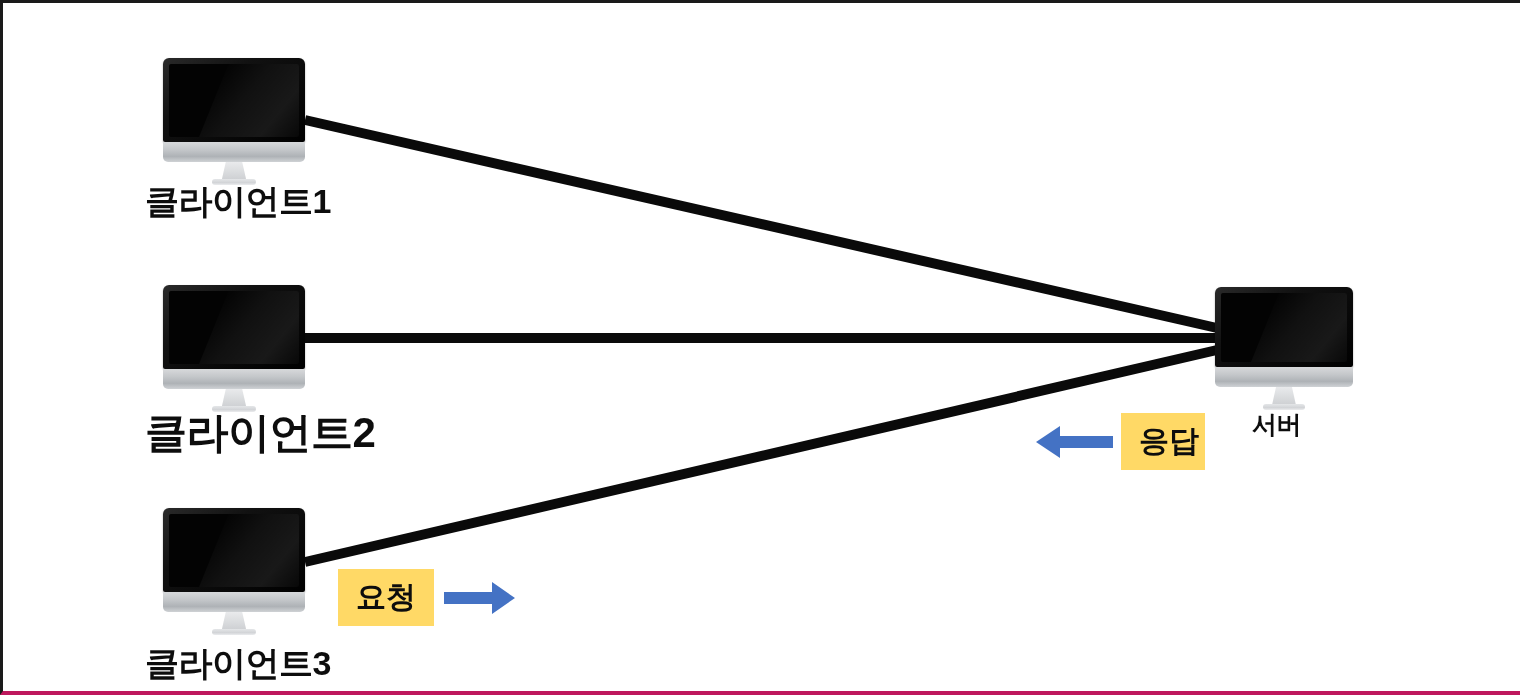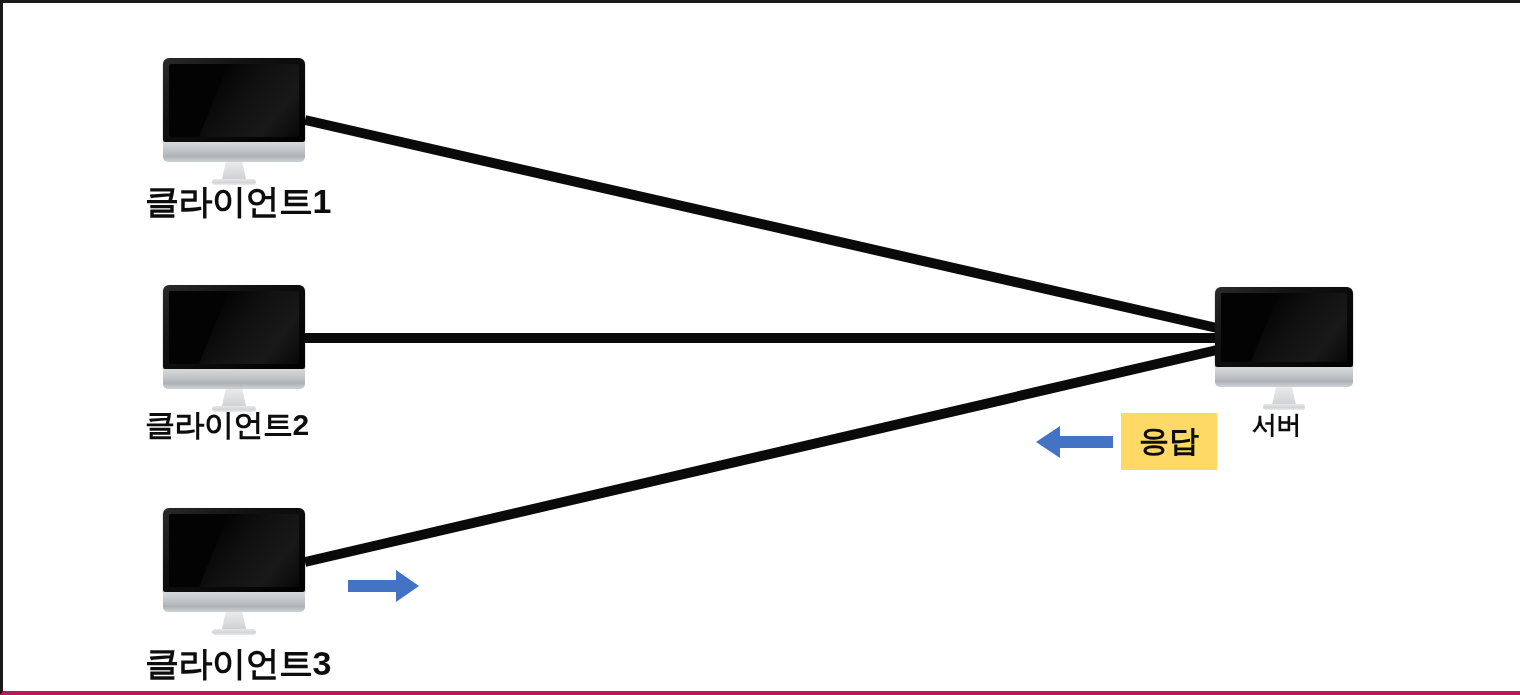--- a/index.html
+++ b/index.html
@@ -144,21 +144,21 @@
       <div class="mon-bezel" style="height:84px;">
         <div class="mon-screen">
           <div class="mon-gloss"></div>
         </div>
       </div>
       <div class="mon-chin"></div>
       <div class="mon-neck"></div>
       <div class="mon-base"></div>
     </div>
   </div>
-  <div class="node-label" style="left:142px; top:402px; font-size:30px;">클라이언트2</div>
+  <div class="node-label" style="left:142px; top:402px; font-size:42px;">클라이언트2</div>
 
   <div class="node" style="left:160px; top:505px; width:142px;">
     <div class="monitor">
       <div class="mon-bezel" style="height:84px;">
         <div class="mon-screen">
           <div class="mon-gloss"></div>
         </div>
       </div>
       <div class="mon-chin"></div>
       <div class="mon-neck"></div>
@@ -175,25 +175,26 @@
         </div>
       </div>
       <div class="mon-chin"></div>
       <div class="mon-neck"></div>
       <div class="mon-base"></div>
     </div>
   </div>
   <div class="node-label" style="left:1249px; top:405px; font-size:25px;">서버</div>
 
   <div class="flow" style="left:335px; top:566px;">
+    <span class="flow-chip" style="background:#ffd966; font-size:30px; padding:13px 18px 14px 18px;">요청</span>
     <svg class="flow-arrow" width="72" height="34" viewBox="0 0 72 34" xmlns="http://www.w3.org/2000/svg" style="margin-left:10px;">
       <path d="M0 11 H48 V1 L71 17 L48 33 V23 H0 Z" fill="#4472c4"></path>
     </svg>
   </div>
 
   <div class="flow" style="left:1032px; top:410px;">
     <svg class="flow-arrow" width="78" height="34" viewBox="0 0 78 34" xmlns="http://www.w3.org/2000/svg" style="margin-right:8px;">
       <path d="M78 11 H25 V1 L1 17 L25 33 V23 H78 Z" fill="#4472c4"></path>
     </svg>
-    <span class="flow-chip" style="background:#ffd966; font-size:30px; padding:13px 18px 14px 18px;">응답</span>
+    <span class="flow-chip" style="background:#ffd966; font-size:30px; padding:13px 6px 14px 18px;">응답</span>
   </div>
 
 </div>
 
 </body></html>

